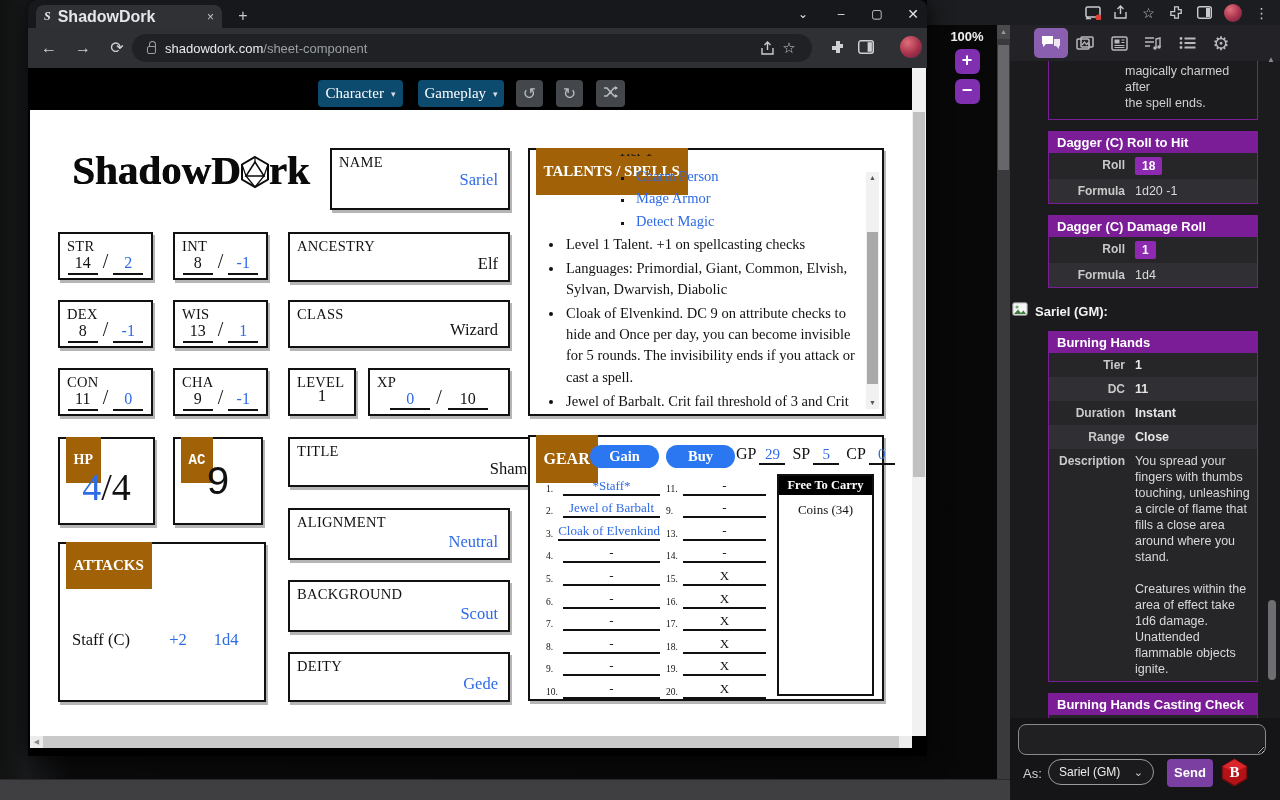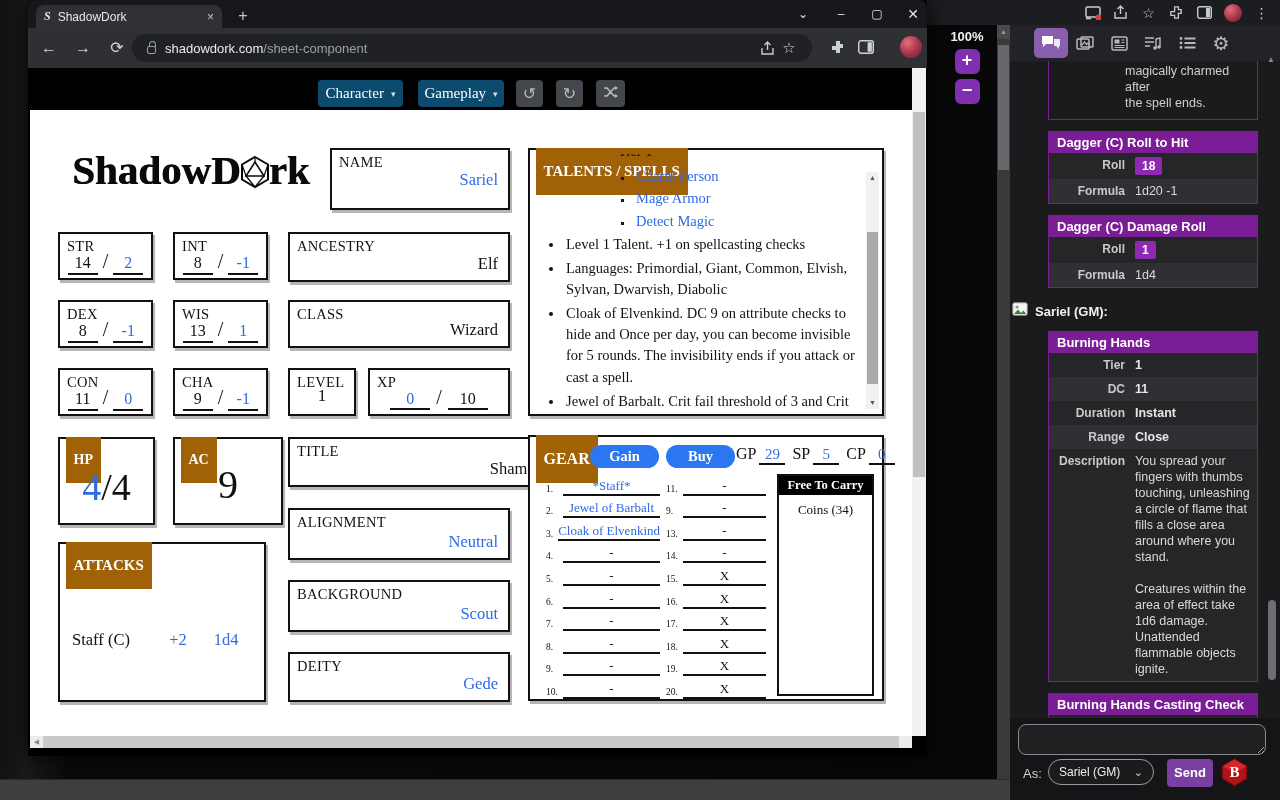--- a/index.html
+++ b/index.html
@@ -51,21 +51,21 @@
   #as-select{position:absolute; left:38px; top:41px; width:106px; height:26px; border:1px solid #9a9a9e; border-radius:13px; background:#1b1b1d; color:#ececec; font-size:12px; line-height:24px; padding:0 10px; display:flex; justify-content:space-between; align-items:center;}
   #send-btn{position:absolute; left:157px; top:41px; width:46px; height:28px; background:var(--send); border-radius:4px; color:#fff; font-size:13px; font-weight:bold; text-align:center; line-height:28px;}
   #b20{position:absolute; left:210px; top:40px; width:29px; height:29px;}
   #b20 .bg-letter{position:absolute; left:0; top:1px; width:29px; text-align:center; color:#fff; font-family:"Liberation Serif",serif; font-weight:bold; font-size:15px; line-height:27px;}
 
   
   #win{left:28px; top:0; width:899px; height:756px; background:#000; border-radius:8px 8px 0 0; overflow:hidden; box-shadow:0 0 24px rgba(0,0,0,.85);}
   #tabstrip{position:absolute; left:0; top:0; width:899px; height:28px; background:#17181b;}
   #tab{position:absolute; left:8px; top:5px; width:186px; height:23px; background:#2f3135; border-radius:8px 8px 0 0; display:flex; align-items:center; padding:0 8px; color:#e4e6e9;}
   #tab .fav{font-family:"Liberation Serif",serif; font-weight:bold; font-style:italic; font-size:12px; margin-right:7px;}
-  #tab .ttl{font-size:12px; flex:1;}
+  #tab .ttl{font-size:16px; flex:1;font-weight:bold;}
   #tab .tclose{font-size:12px; color:#c4c6c9;}
   #newtab{position:absolute; left:204px; top:5px; width:22px; height:22px; color:#c8c8c8; font-size:16px; text-align:center; line-height:22px;}
   .winctl{position:absolute; top:3px; width:26px; height:22px; color:#dfe1e5; font-size:12px; text-align:center; line-height:22px;}
   #toolbar{position:absolute; left:0; top:28px; width:899px; height:40px; background:#2e3034; display:flex; align-items:center;}
   .nav-ico{width:26px; height:26px; color:#cfd2d6; font-size:16px; text-align:center; line-height:26px; margin-left:8px;}
   #addr{position:absolute; left:104px; top:34px; width:680px; height:28px; background:#202124; border-radius:14px; display:flex; align-items:center; padding:0 12px;}
   #lock{width:9px; height:8px; border:1.5px solid #9aa0a6; border-radius:2px; position:relative; margin:3px 9px 0 3px;}
   #lock:before{content:""; position:absolute; left:0.5px; top:-6px; width:5px; height:5px; border:1.5px solid #9aa0a6; border-bottom:none; border-radius:4px 4px 0 0;}
   #addr .dom{font-size:13px; color:#e8eaed;}
   #addr .path{font-size:13px; color:#9aa0a6;}
@@ -491,21 +491,21 @@
             <span class="xcur">0</span>
             <span class="slash">/</span>
             <span class="xmax">10</span>
           </div>
         </div>
 
         <div class="fbox" style="left:28px; top:327px; width:97px; height:88px;">
           <span class="chip" style="font-size:14px;">HP</span>
           <div id="hp-val"><span class="cur">4</span><span>/</span><span>4</span></div>
         </div>
-        <div class="fbox" style="left:143px; top:327px; width:110px; height:88px;">
+        <div class="fbox" style="left:143px; top:327px; width:90px; height:88px;font-family:Liberation Mono, monospace;">
           <span class="chip" style="font-size:14px;">AC</span>
           <div id="ac-val">9</div>
         </div>
 
         <div class="fbox" style="left:258px; top:327px; width:267px; height:50px;">
           <span class="boxlab">TITLE</span>
           <span class="fval">Shaman</span>
         </div>
         <div class="fbox" style="left:258px; top:398px; width:222px; height:52px;">
           <span class="boxlab">ALIGNMENT</span>

